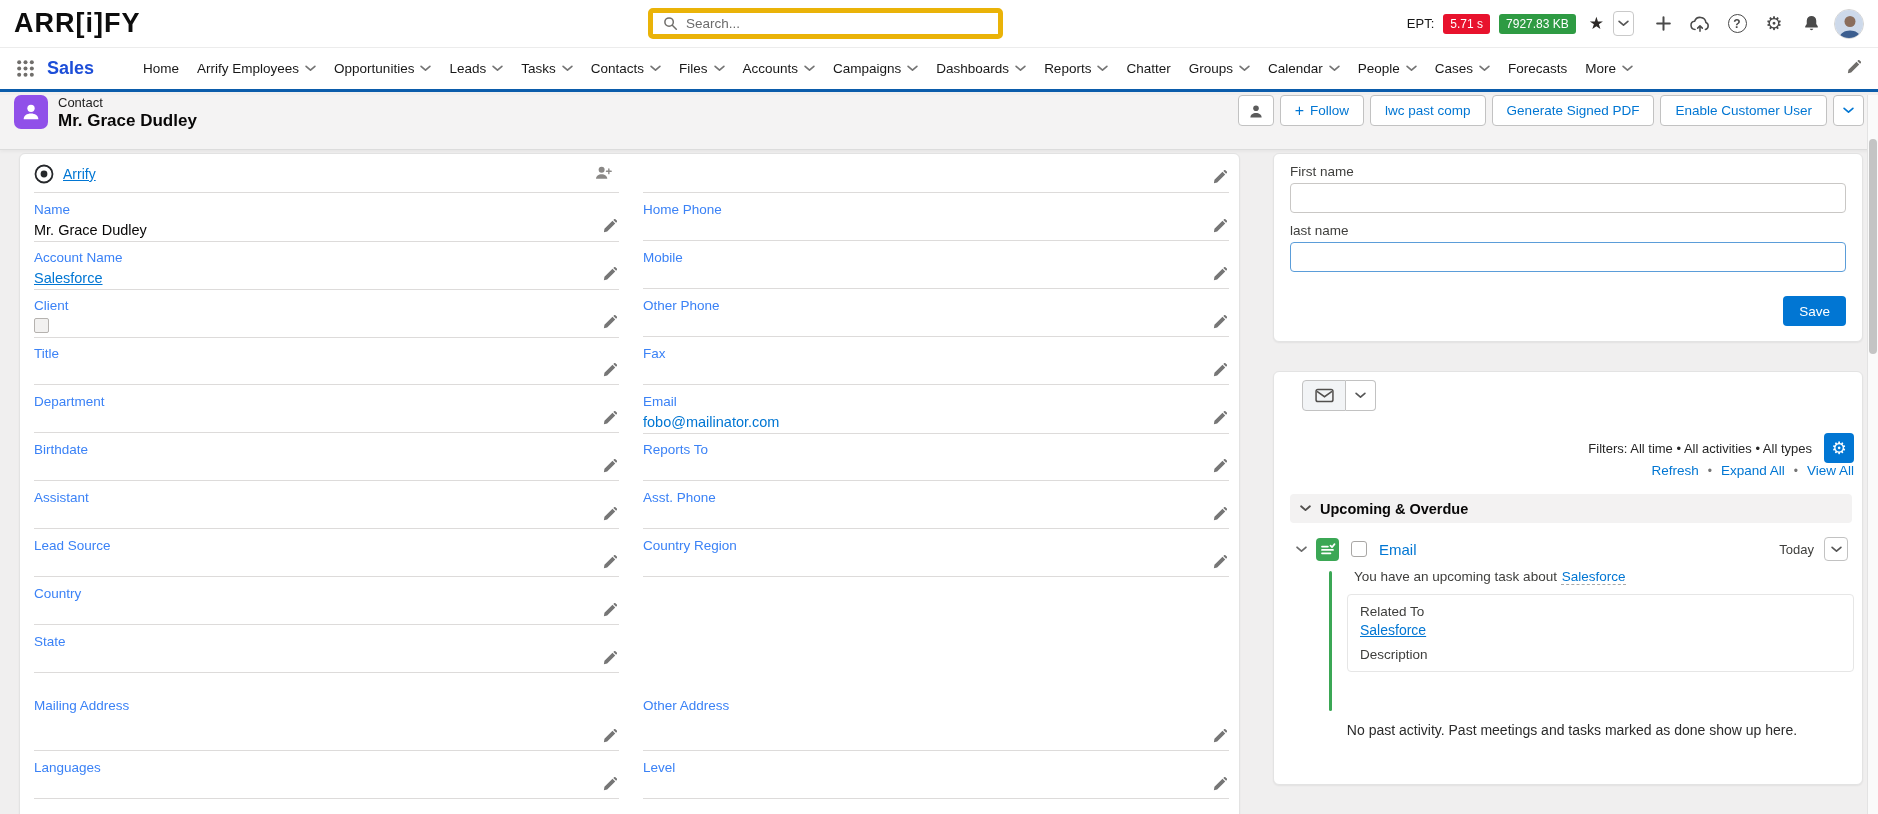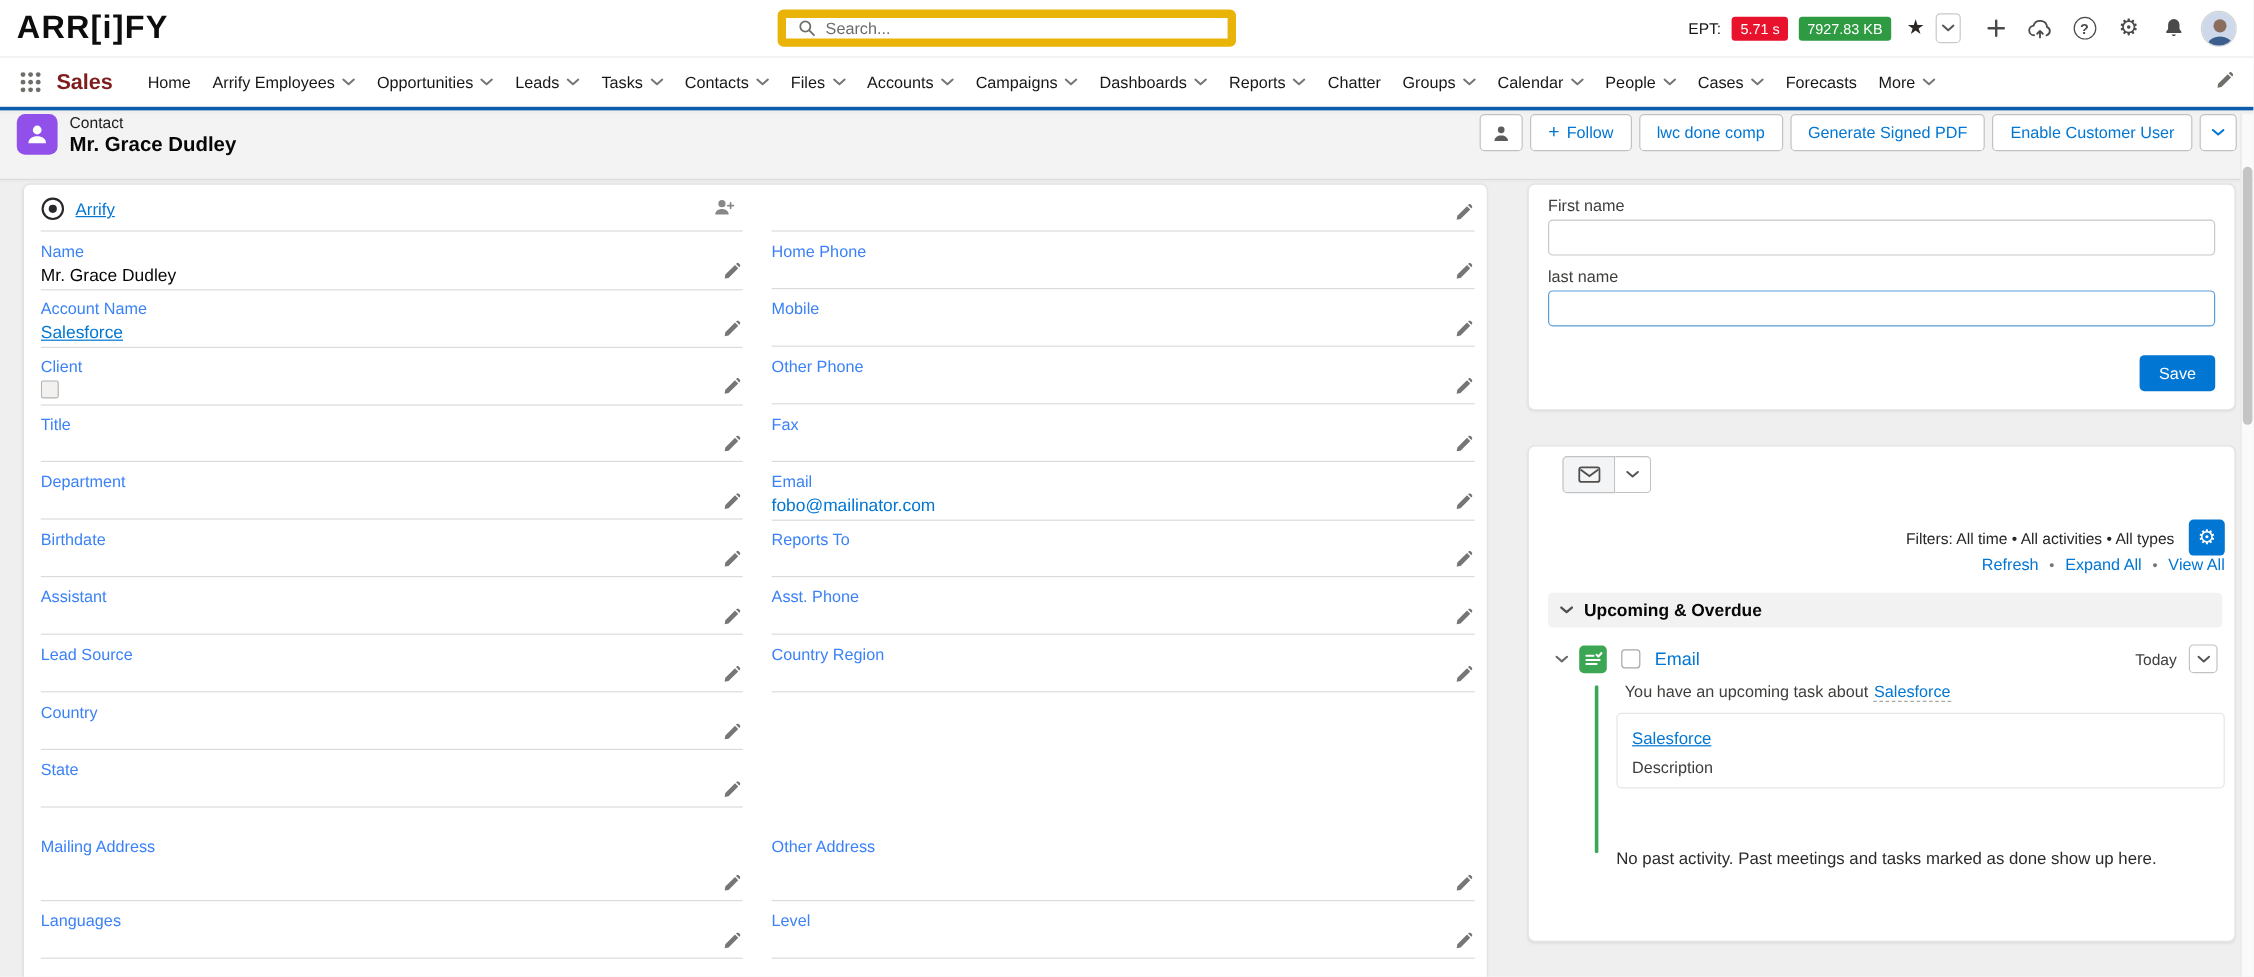--- a/index.html
+++ b/index.html
@@ -8,39 +8,39 @@
   button{font-family:inherit;background:none;border:none;cursor:pointer;color:inherit}
   a{text-decoration:none}
   .link{color:var(--brand,#0176d3)}
   .link.u{text-decoration:underline}
   .glyph{font-family:"DejaVu Sans",sans-serif}
   .chev{width:11px;height:7px;flex:0 0 auto}
 
   
   .global-header{position:absolute;top:0;left:0;width:100%;height:48px;background:#fff;display:flex;align-items:center;padding:0 14px;border-bottom:1px solid #ececec;z-index:6}
   .logo{font-size:27px;font-weight:700;letter-spacing:1px;color:#0d0d0d}
-  .search-wrap{position:absolute;left:648px;top:8px;width:382px;height:31px;border:7px solid #eab308;border-radius:5px;background:#fff;display:flex;align-items:center;padding:0 10px;gap:8px}
+  .search-wrap{position:absolute;left:648px;top:8px;width:355px;height:31px;border:5px solid #eab308;border-radius:5px;background:#fff;display:flex;align-items:center;padding:0 10px;gap:8px}
   .search-wrap input{border:none;outline:none;flex:1;font-size:13.5px;color:#181818;background:transparent}
   .search-wrap input::placeholder{color:#6b6b6b}
   .header-right{margin-left:auto;display:flex;align-items:center;gap:9px}
   .ept-label{font-size:13px;font-weight:400}
   .badge{font-size:12px;font-weight:400;color:#fff;padding:3px 7px;border-radius:3px;white-space:nowrap}
   .badge-time{background:var(--ept_time,#e8122d)}
   .badge-size{background:var(--ept_size,#2e9b43)}
   .star{font-size:17px;color:#2b2826;line-height:1;margin-left:4px}
   .mini-dd{width:21px;height:25px;border:1px solid #c9c9c9;border-radius:4px;display:flex;align-items:center;justify-content:center;color:#555;background:#fff;margin-right:6px}
   .hicon{width:28px;height:28px;display:flex;align-items:center;justify-content:center;color:#4a4a4a}
   .help-circle{width:19px;height:19px;border:1.8px solid #4a4a4a;border-radius:50%;display:flex;align-items:center;justify-content:center;font-size:12px;font-weight:700;color:#4a4a4a}
   .gear-glyph{font-size:19px;line-height:1}
   .avatar{width:30px;height:30px;border-radius:50%;overflow:hidden;border:1px solid #d2d2d2;padding:0}
 
   
   .nav-bar{position:absolute;top:48px;left:0;width:100%;height:44px;background:#fff;border-bottom:3px solid var(--nav_underline,#0b5cab);display:flex;align-items:center;padding:0 14px;z-index:5}
   .waffle{width:22px;height:22px;margin-right:11px;display:flex;align-items:center;justify-content:center}
-  .app-name{font-size:18px;font-weight:700;color:#7f1d1d;margin-right:20px;white-space:nowrap}
+  .app-name{font-size:18px;font-weight:700;color:#1d4ed8;margin-right:40px;white-space:nowrap}
   .nav-tabs{display:flex;align-items:center;height:100%;flex:1;overflow:hidden}
   .nav-tab{height:100%;display:flex;align-items:center;gap:6px;padding:0 9px;font-size:13.5px;color:#181818;position:relative;white-space:nowrap}
   .nav-tab .chev{color:#747474}
   .nav-tab.active::after{content:"";position:absolute;left:2px;right:2px;bottom:-3px;height:3px;background:#61a8ff}
   .nav-edit{margin-left:auto;color:#706e6b;width:22px;height:22px}
   .nav-edit svg{width:15px;height:15px}
 
   
   .page-header{position:absolute;top:95px;left:0;width:100%;height:55px;background:#f4f3f3;border-bottom:1px solid #dcdcdc;display:flex;align-items:flex-start;padding:0 14px;box-shadow:0 2px 3px rgba(0,0,0,.04);z-index:4}
   .contact-icon{width:34px;height:34px;border-radius:7px;background:var(--contact_icon,#9050e9);display:flex;align-items:center;justify-content:center;margin-right:10px;flex:0 0 auto}
@@ -307,21 +307,21 @@
       <button class="btn btn-icon-only">
         <svg viewBox="0 0 20 20" width="16" height="16" fill="#5c5c5c">
             <circle cx="10" cy="6.5" r="3.5"></circle>
             <path d="M3 18c0-3.5 3.1-5.5 7-5.5s7 2 7 5.5z"></path>
           </svg>
       </button>
       <button class="btn">
         <span class="plus-glyph">+</span>
         <span>Follow</span>
       </button>
-      <button class="btn">lwc done comp</button>
+      <button class="btn">lwc past comp</button>
       <button class="btn">Generate Signed PDF</button>
       <button class="btn">Enable Customer User</button>
       <button class="btn btn-dd">
         <svg class="chev" viewBox="0 0 10 6">
             <path d="M1 1l4 3.5L9 1" fill="none" stroke="currentColor" stroke-width="1.5" stroke-linecap="round" stroke-linejoin="round"></path>
           </svg>
       </button>
     </div>
   </div>
 
@@ -617,20 +617,21 @@
                 <path d="M1 1l4 3.5L9 1" fill="none" stroke="currentColor" stroke-width="1.5" stroke-linecap="round" stroke-linejoin="round"></path>
               </svg>
           </button>
         </div>
       </div>
       <div class="task-sub">
         <span>You have an upcoming task about</span>
         <a href="#" class="hoverlink">Salesforce</a>
       </div>
       <div class="task-detail-box">
+        <div class="box-label">Related To</div>
         <div class="box-value">
           <a href="#" class="link u">Salesforce</a>
         </div>
         <div class="box-label">Description</div>
       </div>
     </div>
     <div class="empty-text">No past activity. Past meetings and tasks marked as done show up here.</div>
   </section>
 
   <div class="scrollbar-track">

